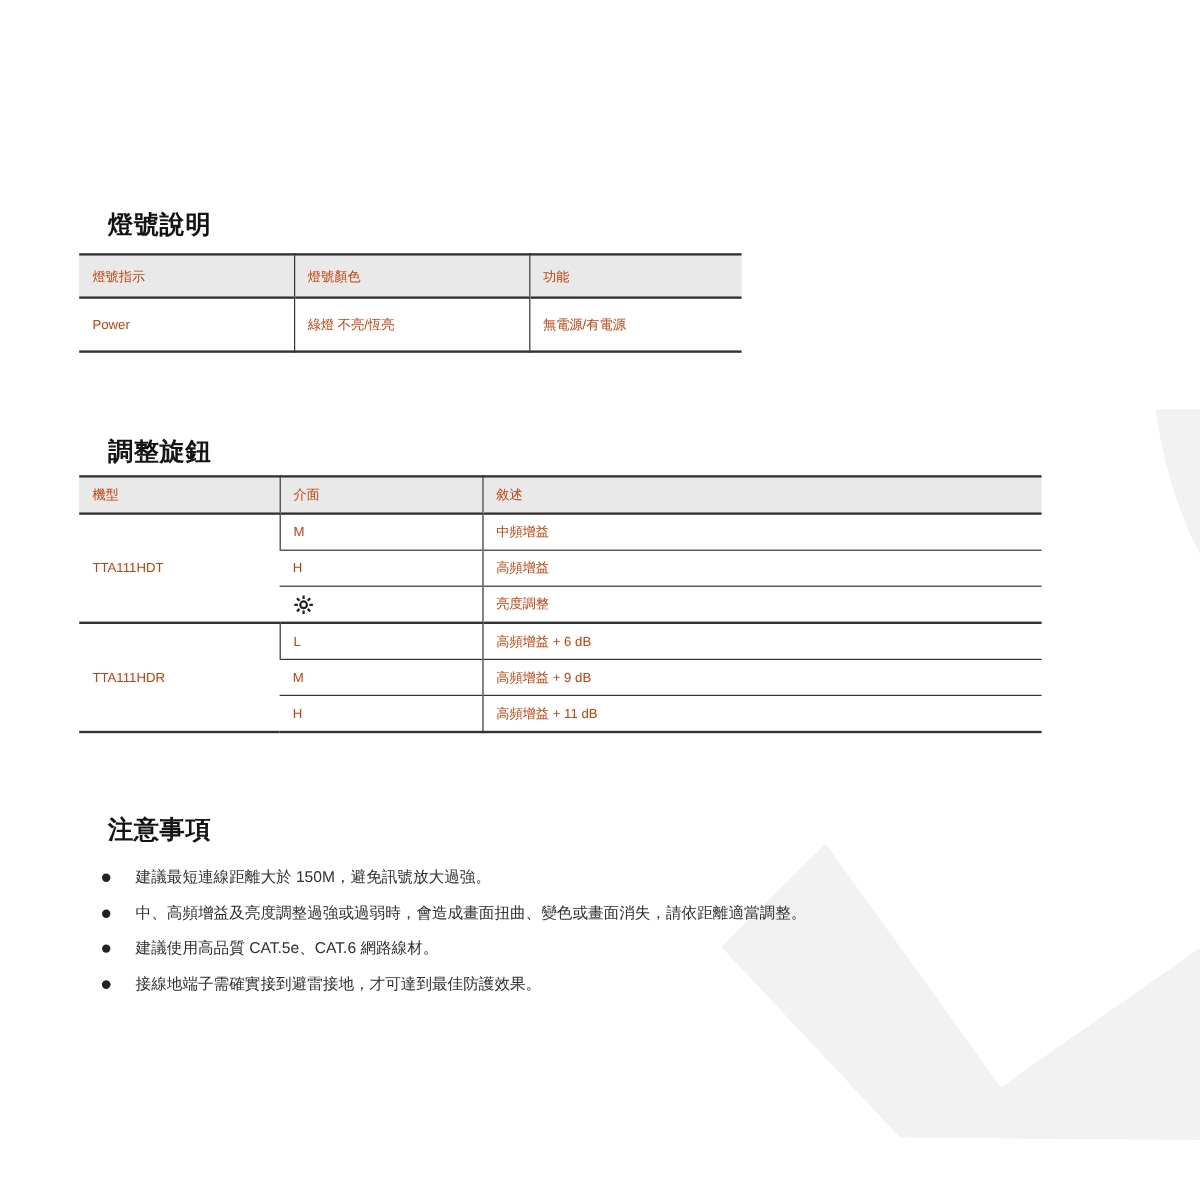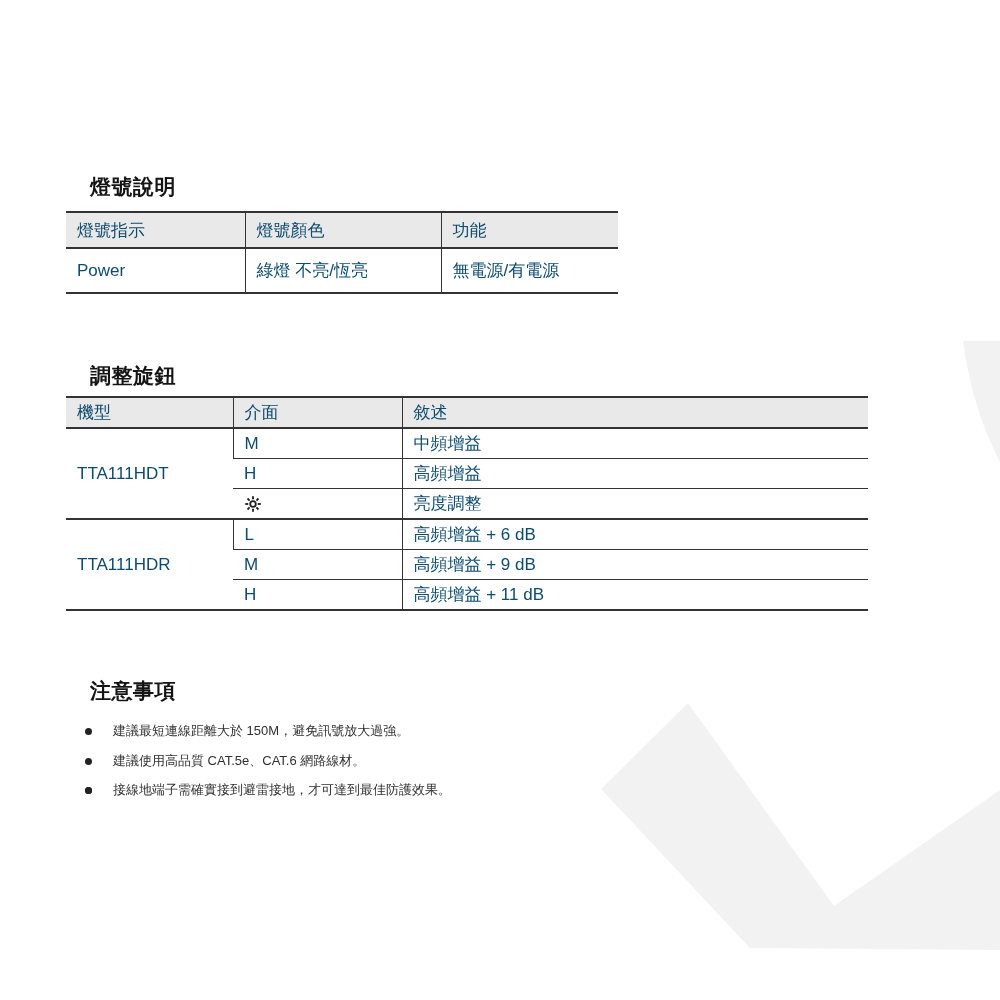--- a/index.html
+++ b/index.html
@@ -11,21 +11,21 @@
   }
   #watermark{position:absolute;left:0;top:0;z-index:0;}
   .layer{position:absolute;z-index:1;}
   .sec-title{
     margin:16px;font-size:21px;font-weight:700;color:#141414;
     letter-spacing:0.5px;white-space:nowrap;
   }
   table.doc-table{
     border-collapse:collapse;table-layout:fixed;
     border-top:2px solid #333;border-bottom:2px solid #333;
-    font-size:17px;color:#0c4a6e;
+    font-size:11px;color:#c2410c;
   }
   table.doc-table th,table.doc-table td{
     padding:0 0 0 11px;text-align:left;vertical-align:middle;
     overflow:hidden;white-space:nowrap;font-weight:400;
   }
   table.doc-table th{background:#e9e9e9;border-bottom:2px solid #333;}
   table.doc-table th + th,
   table.doc-table td + td{border-left:1.5px solid #333;}
   
   #led-table th{height:34px;}
@@ -142,20 +142,24 @@
 
 <h2 class="sec-title layer" style="left:74px;top:661px;">注意事項</h2>
 
 <ul id="notes-list" class="layer" style="left:80px;top:716px;width:900px;">
   <li>
     <span class="bullet-dot"></span>
     <span>建議最短連線距離大於 150M，避免訊號放大過強。</span>
   </li>
   <li>
     <span class="bullet-dot"></span>
+    <span>中、高頻增益及亮度調整過強或過弱時，會造成畫面扭曲、變色或畫面消失，請依距離適當調整。</span>
+  </li>
+  <li>
+    <span class="bullet-dot"></span>
     <span>建議使用高品質 CAT.5e、CAT.6 網路線材。</span>
   </li>
   <li>
     <span class="bullet-dot"></span>
   </li>
   <li>
     <span class="bullet-dot"></span>
     <span>接線地端子需確實接到避雷接地，才可達到最佳防護效果。</span>
   </li>
 </ul>

